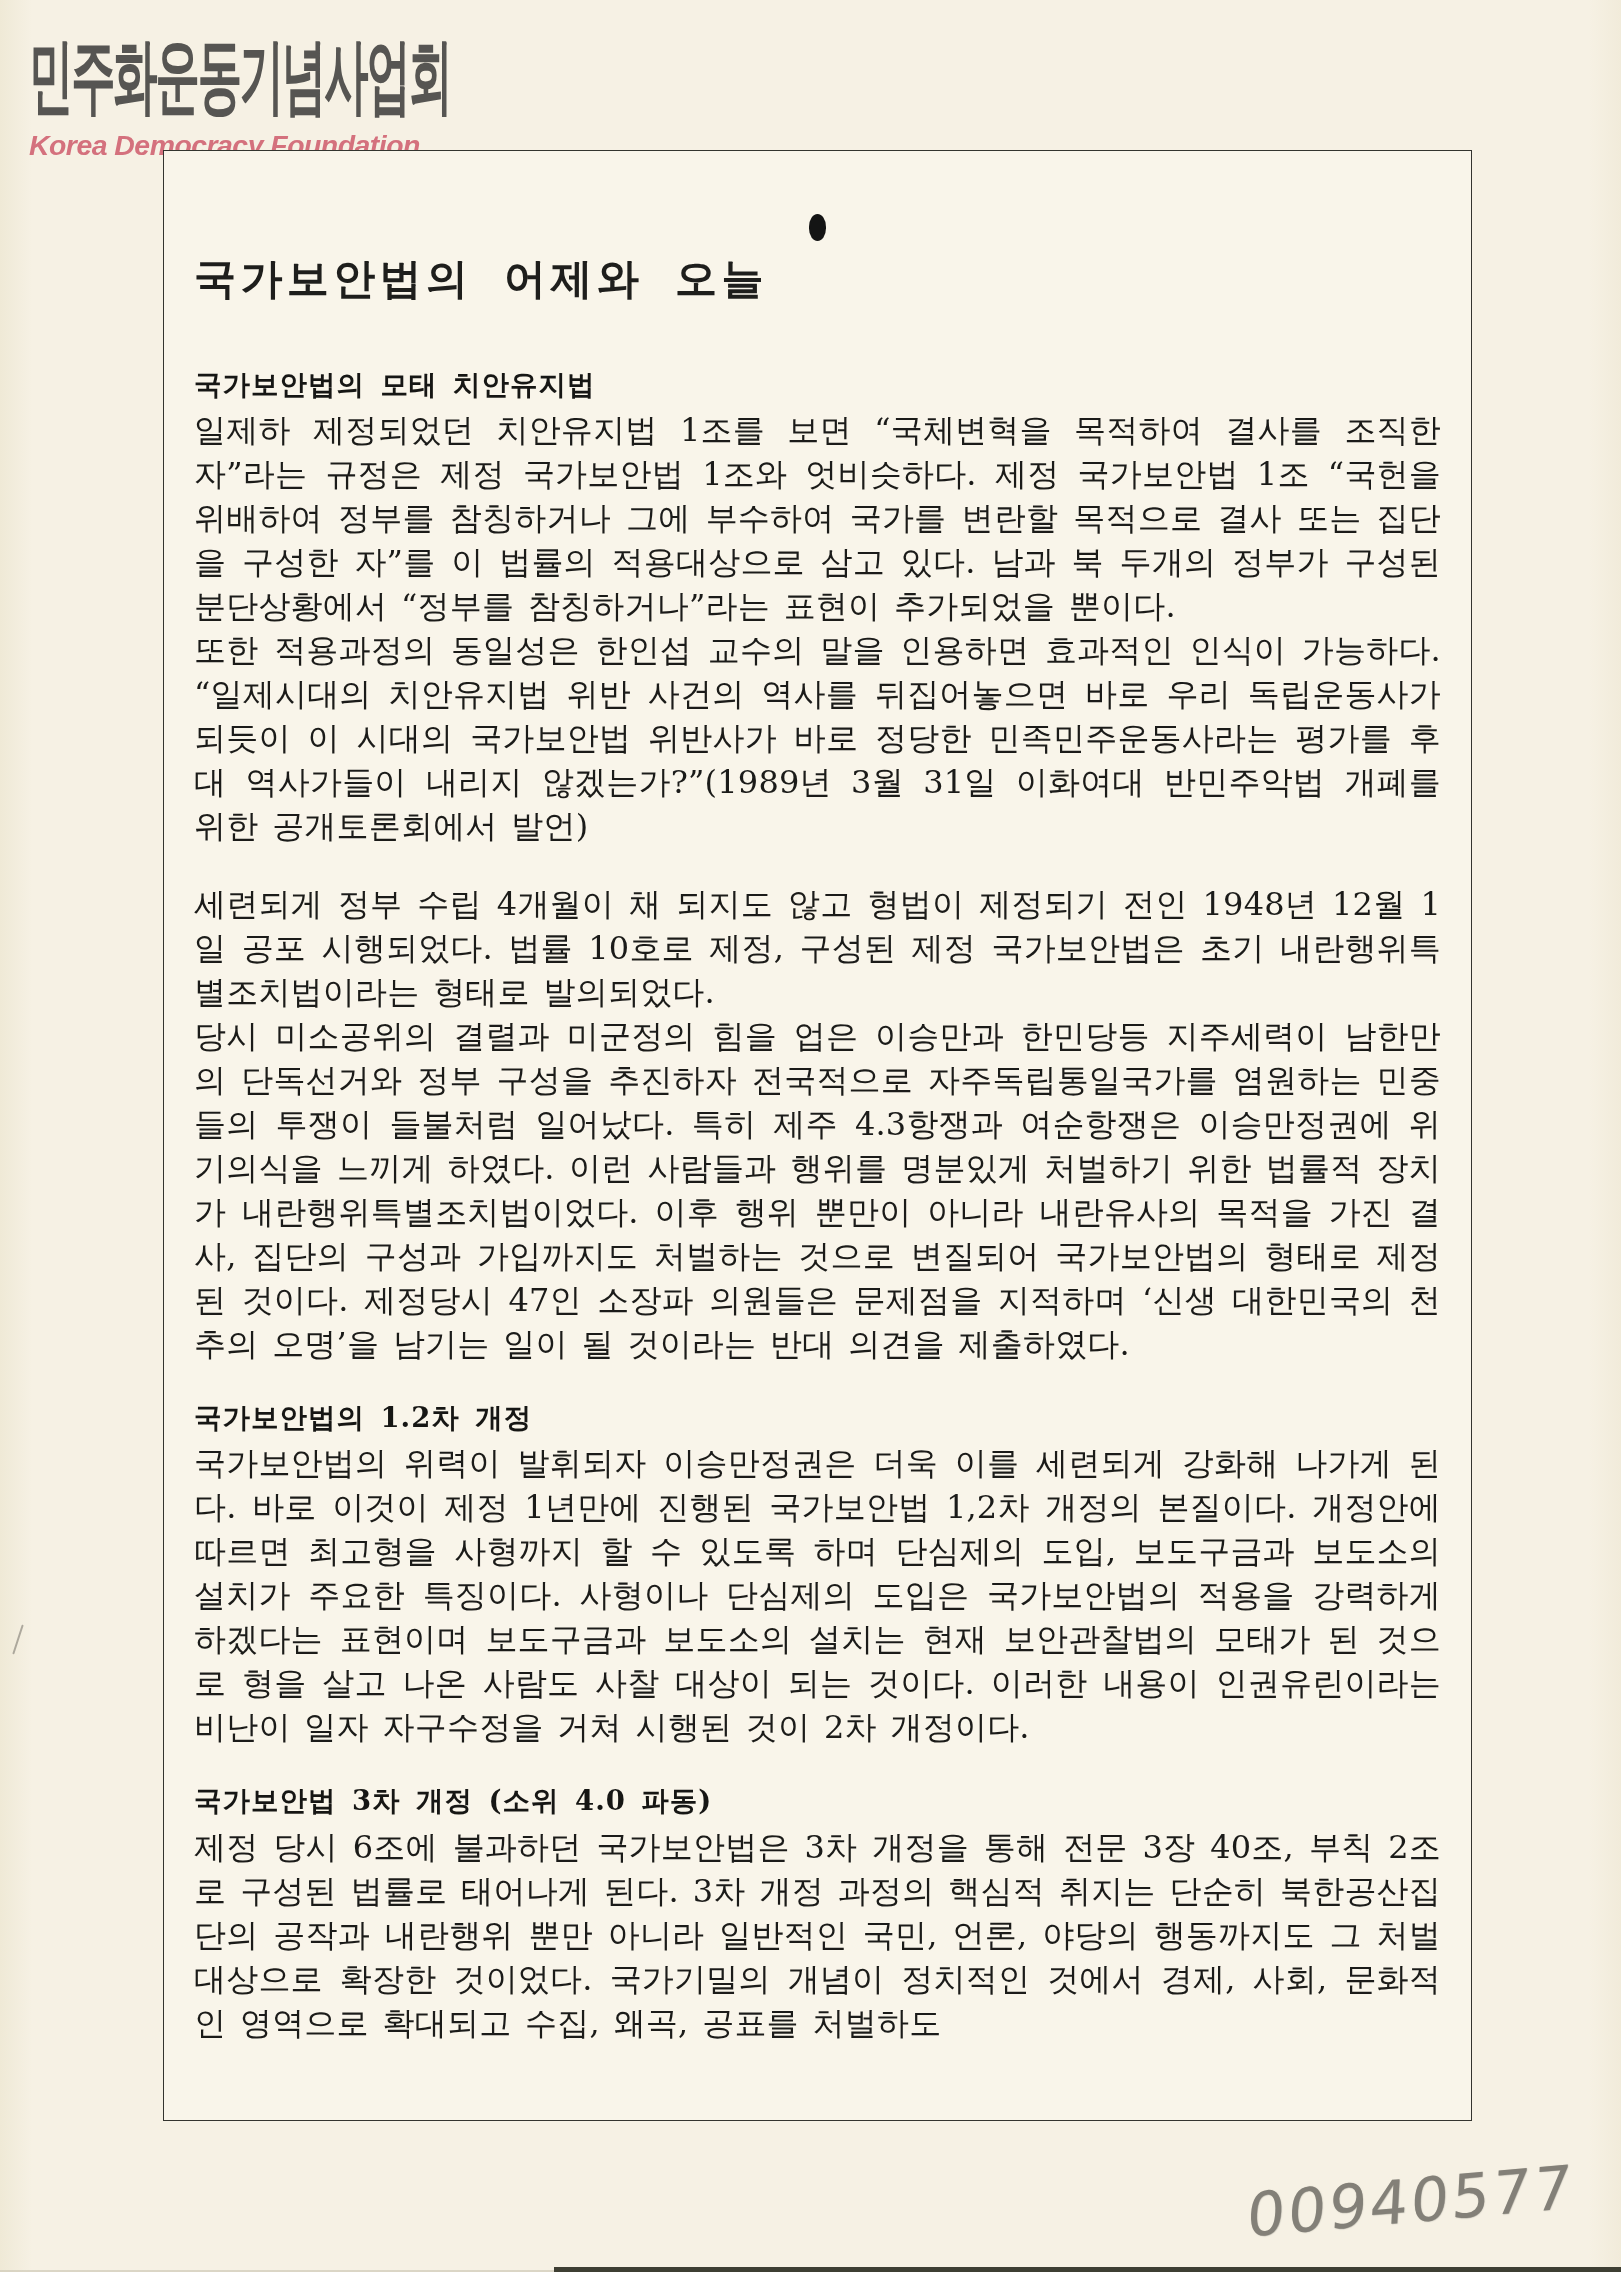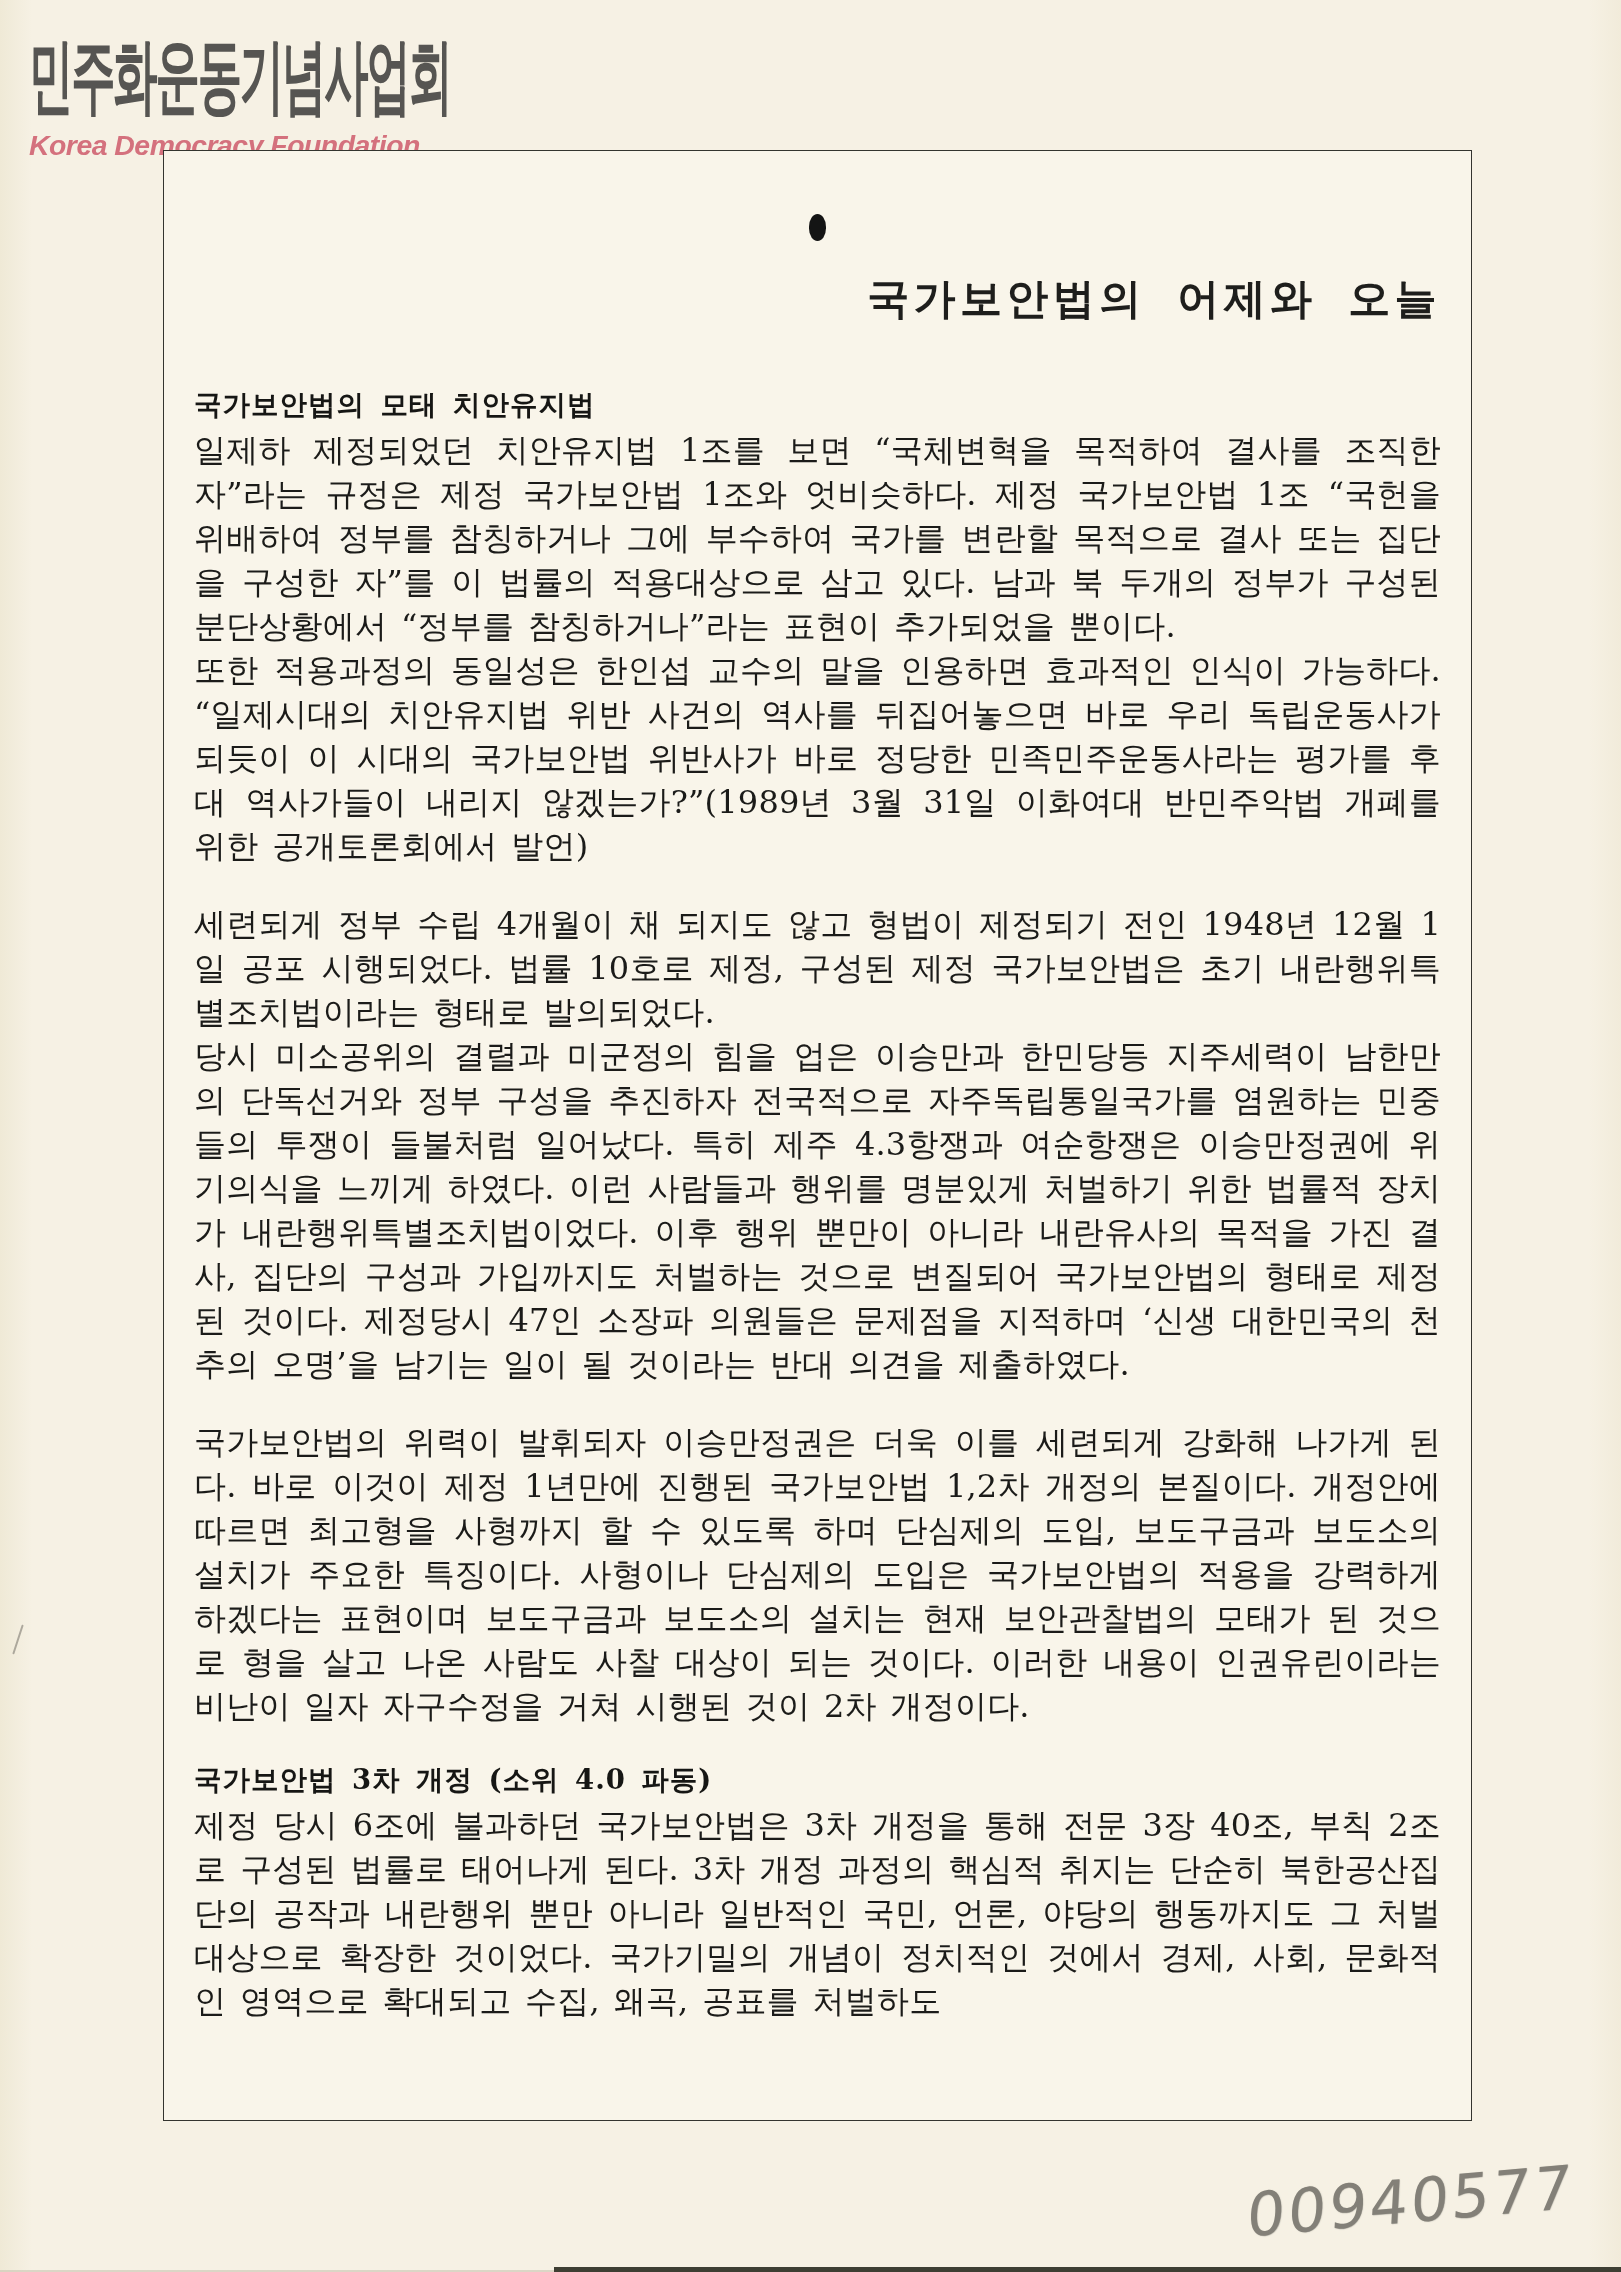--- a/index.html
+++ b/index.html
@@ -37,22 +37,22 @@
     padding: 63px 30px 0 30px;
     overflow: hidden;
   }
 
   .bullet-row { text-align: center; }
   .title-bullet {
     display: inline-block; width: 17.6px; height: 26.5px;
     background: #141414; border-radius: 50%;
   }
   .doc-title {
-    margin-top: 31px;
-    text-align: right;
+    margin-top: 11px;
+    text-align: left;
     font-size: 42px; font-weight: bold; color: #1e1e1c;
     letter-spacing: 4.4px; word-spacing: 12.7px;
     line-height: 1.2;
   }
 
   .sections { margin-top: 63px; }
   .section { margin-top: 34px; }
   .section:first-child { margin-top: 0; }
   .section-heading {
     margin: 0 0 6.9px 0;
@@ -117,20 +117,21 @@
       <p>일제하 제정되었던 치안유지법 1조를 보면 “국체변혁을 목적하여 결사를 조직한 자”라는 규정은 제정 국가보안법 1조와 엇비슷하다. 제정 국가보안법 1조 “국헌을 위배하여 정부를 참칭하거나 그에 부수하여 국가를 변란할 목적으로 결사 또는 집단을 구성한 자”를 이 법률의 적용대상으로 삼고 있다. 남과 북 두개의 정부가 구성된 분단상황에서 “정부를 참칭하거나”라는 표현이 추가되었을 뿐이다.</p>
       <p>또한 적용과정의 동일성은 한인섭 교수의 말을 인용하면 효과적인 인식이 가능하다. “일제시대의 치안유지법 위반 사건의 역사를 뒤집어놓으면 바로 우리 독립운동사가 되듯이 이 시대의 국가보안법 위반사가 바로 정당한 민족민주운동사라는 평가를 후대 역사가들이 내리지 않겠는가?”(1989년 3월 31일 이화여대 반민주악법 개폐를 위한 공개토론회에서 발언)</p>
     </div>
 
     <div class="section">
       <p>세련되게 정부 수립 4개월이 채 되지도 않고 형법이 제정되기 전인 1948년 12월 1일 공포 시행되었다. 법률 10호로 제정, 구성된 제정 국가보안법은 초기 내란행위특별조치법이라는 형태로 발의되었다.</p>
       <p>당시 미소공위의 결렬과 미군정의 힘을 업은 이승만과 한민당등 지주세력이 남한만의 단독선거와 정부 구성을 추진하자 전국적으로 자주독립통일국가를 염원하는 민중들의 투쟁이 들불처럼 일어났다. 특히 제주 4.3항쟁과 여순항쟁은 이승만정권에 위기의식을 느끼게 하였다. 이런 사람들과 행위를 명분있게 처벌하기 위한 법률적 장치가 내란행위특별조치법이었다. 이후 행위 뿐만이 아니라 내란유사의 목적을 가진 결사, 집단의 구성과 가입까지도 처벌하는 것으로 변질되어 국가보안법의 형태로 제정된 것이다. 제정당시 47인 소장파 의원들은 문제점을 지적하며 ‘신생 대한민국의 천추의 오명’을 남기는 일이 될 것이라는 반대 의견을 제출하였다.</p>
     </div>
 
     <div class="section">
+      <h2 class="section-heading">국가보안법의 1.2차 개정</h2>
       <p>국가보안법의 위력이 발휘되자 이승만정권은 더욱 이를 세련되게 강화해 나가게 된다. 바로 이것이 제정 1년만에 진행된 국가보안법 1,2차 개정의 본질이다. 개정안에 따르면 최고형을 사형까지 할 수 있도록 하며 단심제의 도입, 보도구금과 보도소의 설치가 주요한 특징이다. 사형이나 단심제의 도입은 국가보안법의 적용을 강력하게 하겠다는 표현이며 보도구금과 보도소의 설치는 현재 보안관찰법의 모태가 된 것으로 형을 살고 나온 사람도 사찰 대상이 되는 것이다. 이러한 내용이 인권유린이라는 비난이 일자 자구수정을 거쳐 시행된 것이 2차 개정이다.</p>
     </div>
 
     <div class="section">
       <h2 class="section-heading">국가보안법 3차 개정 (소위 4.0 파동)</h2>
       <p>제정 당시 6조에 불과하던 국가보안법은 3차 개정을 통해 전문 3장 40조, 부칙 2조로 구성된 법률로 태어나게 된다. 3차 개정 과정의 핵심적 취지는 단순히 북한공산집단의 공작과 내란행위 뿐만 아니라 일반적인 국민, 언론, 야당의 행동까지도 그 처벌대상으로 확장한 것이었다. 국가기밀의 개념이 정치적인 것에서 경제, 사회, 문화적인 영역으로 확대되고 수집, 왜곡, 공표를 처벌하도</p>
     </div>
 
   </div>
 </div>

